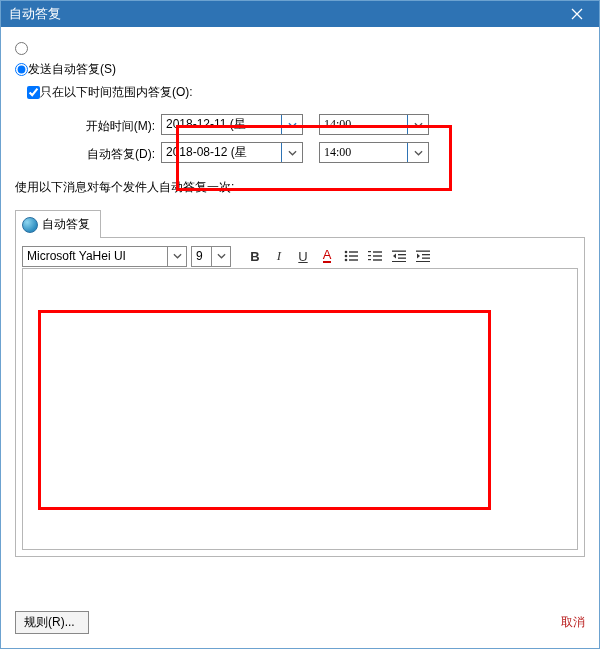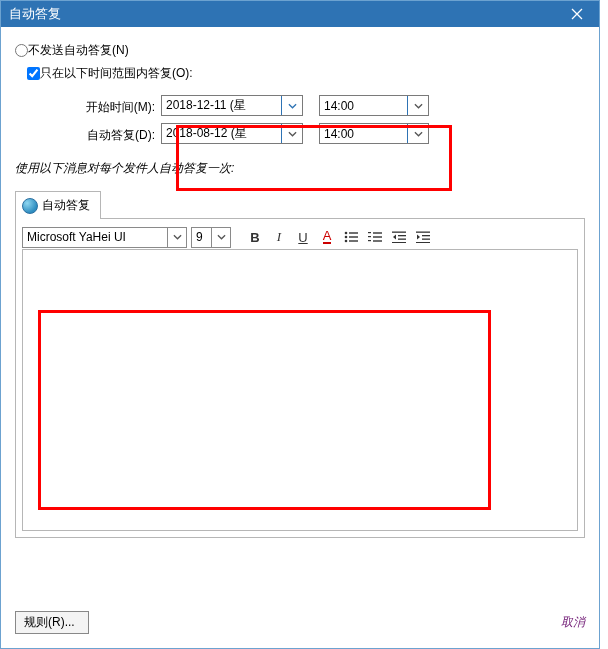--- a/index.html
+++ b/index.html
@@ -75,42 +75,41 @@
   .combo {
     height: 21px;
     border: 1px solid #7a7a7a;
     background: #fff;
     display: flex;
     align-items: center;
     box-sizing: border-box;
     margin-right: 16px;
   }
   .combo.date { width: 142px; }
-  .combo.time { width: 110px; }
+  .combo.time { width: 110px; font-family: Liberation Serif, serif; }
   .combo-text {
     flex: 1;
     padding: 0 4px;
     white-space: nowrap;
     overflow: hidden;
   }
   .combo-btn {
     width: 20px;
     height: 100%;
     border-left: 1px solid #2e73b4;
     display: flex;
     align-items: center;
     justify-content: center;
     background: #fff;
   }
   .combo-btn svg { width: 9px; height: 6px; }
 
   .note-line {
     margin-top: 16px;
     margin-bottom: 14px;
-    font-style: italic;
   }
 
   .tabbar {
     display: flex;
     position: relative;
     margin-bottom: 0;
   }
   .tab {
     border: 1px solid #b6b6b6;
     border-bottom: none;
@@ -205,22 +204,21 @@
     height: 23px;
     min-width: 74px;
     border: 1px solid #888;
     background: #f4f4f4;
     padding: 0 8px;
     display: flex;
     align-items: center;
     box-sizing: border-box;
   }
   .cancel-link {
-    color: #701a75;
-    font-style: italic;
+    color: #b91c1c;
   }
 
   input[type="radio"], input[type="checkbox"] {
     margin: 0;
     width: 13px; height: 13px;
   }
 </style>
 </head>
 <body>
 
@@ -232,21 +230,24 @@
       <svg width="12" height="12" viewBox="0 0 12 12">
         <path d="M1 1 L11 11 M11 1 L1 11" stroke="#fff" stroke-width="1.3"></path>
       </svg>
     </div>
   </div>
 
   <div class="body">
 
     <div class="radio-row">
       <input type="radio" class="radio" name="r" style="">
-      <span>不发送自动答复(N)</span>
+    </div>
+    <div class="radio-row">
+      <input type="radio" class="radio" name="r" checked="" style="">
+      <span>发送自动答复(S)</span>
     </div>
 
     <div class="check-row indent-1">
       <input type="checkbox" class="check" checked="" style="">
       <span>只在以下时间范围内答复(O):</span>
     </div>
 
     <div class="time-rows">
       <div class="time-row">
         <div class="time-label">开始时间(M):</div>

